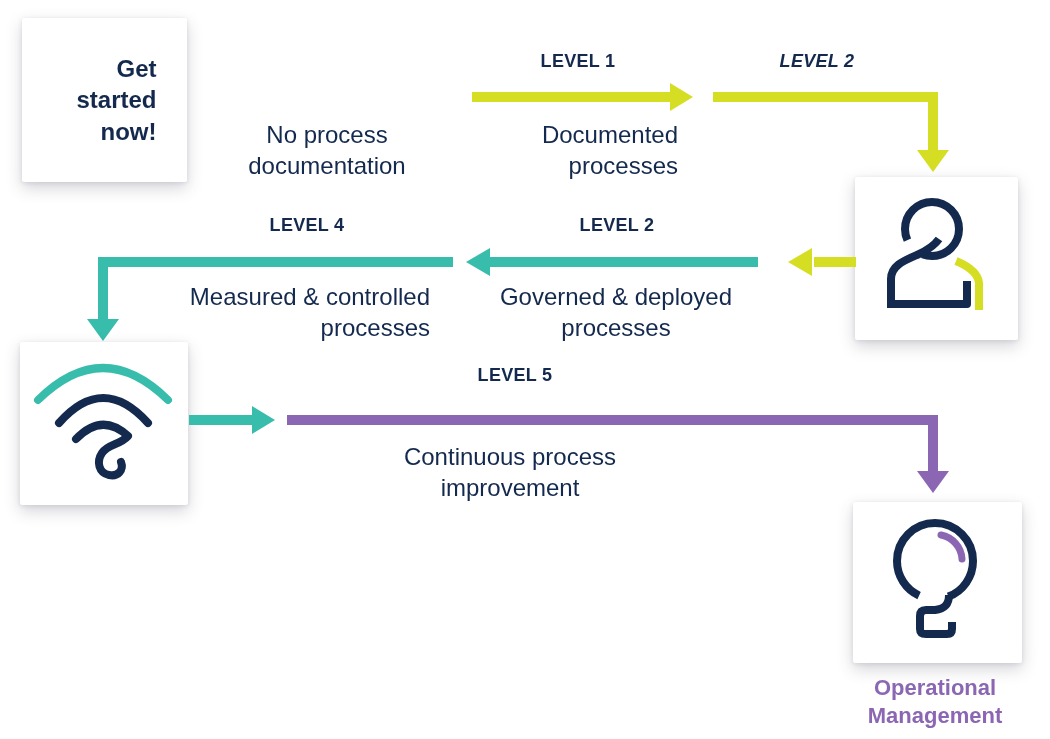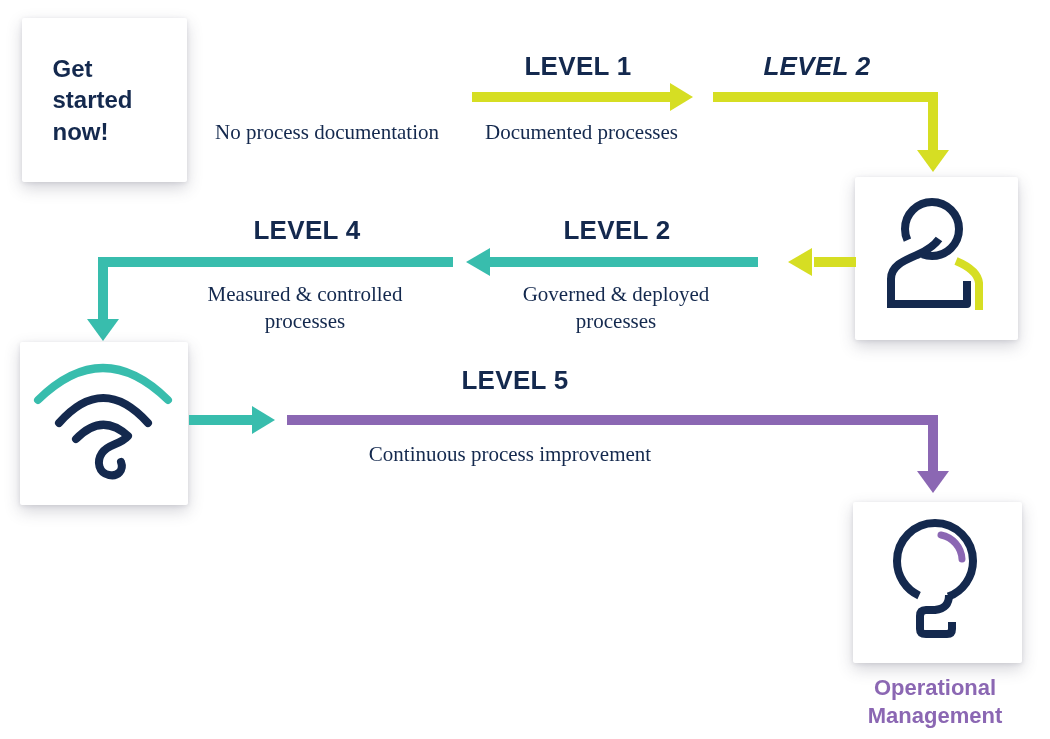--- a/index.html
+++ b/index.html
@@ -20,29 +20,29 @@
   .ah-right{border-top-width:14px;border-bottom-width:14px;border-left-width:23px;border-right-width:0;border-left-color:currentColor;}
   .ah-left{border-top-width:14px;border-bottom-width:14px;border-right-width:24px;border-left-width:0;border-right-color:currentColor;}
   .ah-down{border-left-width:16px;border-right-width:16px;border-top-width:22px;border-bottom-width:0;border-top-color:currentColor;}
   
   .node-box{
     position:absolute;background:#fff;border-radius:2px;
     box-shadow:0 6px 16px rgba(60,60,80,.22), 0 1px 4px rgba(60,60,80,.12);
     display:flex;align-items:center;justify-content:center;
   }
   .start-text{
-    display:block;width:104px;text-align:left;
+    display:block;width:104px;text-align:right;
     font-size:24px;font-weight:bold;line-height:1.3;color:var(--navy);
   }
   .lvl-title{
     position:absolute;width:220px;text-align:center;
-    font-size:26px;font-weight:bold;letter-spacing:.3px;color:var(--navy);
+    font-size:18px;font-weight:bold;letter-spacing:.3px;color:var(--navy);
   }
   .caption{
-    position:absolute;text-align:center;font-size:21px;line-height:1.3;color:var(--navy);font-family:Liberation Serif, serif;
+    position:absolute;text-align:center;font-size:24px;line-height:1.3;color:var(--navy);
   }
   .node-label{
     position:absolute;text-align:center;font-size:22px;font-weight:bold;line-height:1.27;
   }
   .node-label.teal{color:var(--teal);}
   .node-label.purple{color:var(--purple);}
   .node-label.navy{color:var(--navy);}
   
   .icon{width:100%;height:100%;display:block;}
   .sk{fill:none;stroke-linejoin:round;}
@@ -86,21 +86,21 @@
 
   <div class="lvl-title" style="left:507px;top:215px;">LEVEL 2</div>
   <div class="line c-teal" style="left:490px;top:257px;width:268px;height:10px;"></div>
   <div class="ah ah-left c-teal" style="left:466px;top:248px;"></div>
   <div class="caption" style="left:491px;top:281px;width:250px;">Governed &amp; deployed processes</div>
 
   <div class="lvl-title" style="left:197px;top:215px;">LEVEL 4</div>
   <div class="line c-teal" style="left:98px;top:257px;width:355px;height:10px;"></div>
   <div class="line c-teal" style="left:98px;top:257px;width:10px;height:62px;"></div>
   <div class="ah ah-down c-teal" style="left:87px;top:319px;"></div>
-  <div class="caption" style="left:180px;top:281px;width:250px;">Measured &amp; controlled processes</div>
+  <div class="caption" style="left:180px;top:281px;width:250px;text-align:right;">Measured &amp; controlled processes</div>
 
   <div class="node-box" style="left:20px;top:342px;width:168px;height:163px;">
     <svg class="icon" viewBox="0 0 168 163" aria-hidden="true">
       <path class="sk sk-teal" stroke-width="8" stroke-linecap="round" d="M18 58 Q83 -6 148 58"></path>
       <path class="sk sk-navy" stroke-width="8" stroke-linecap="round" d="M39 81 Q83 31 128 81"></path>
       <path class="sk sk-navy" stroke-width="8" stroke-linecap="round" d="M56 97 Q82 70 108 94 C100 103 88 102 82 111 C76 120 79 131 89 133 C98 135 104 128 101 120"></path>
     </svg>
   </div>
 
   <div class="line c-teal" style="left:189px;top:415px;width:63px;height:10px;"></div>

